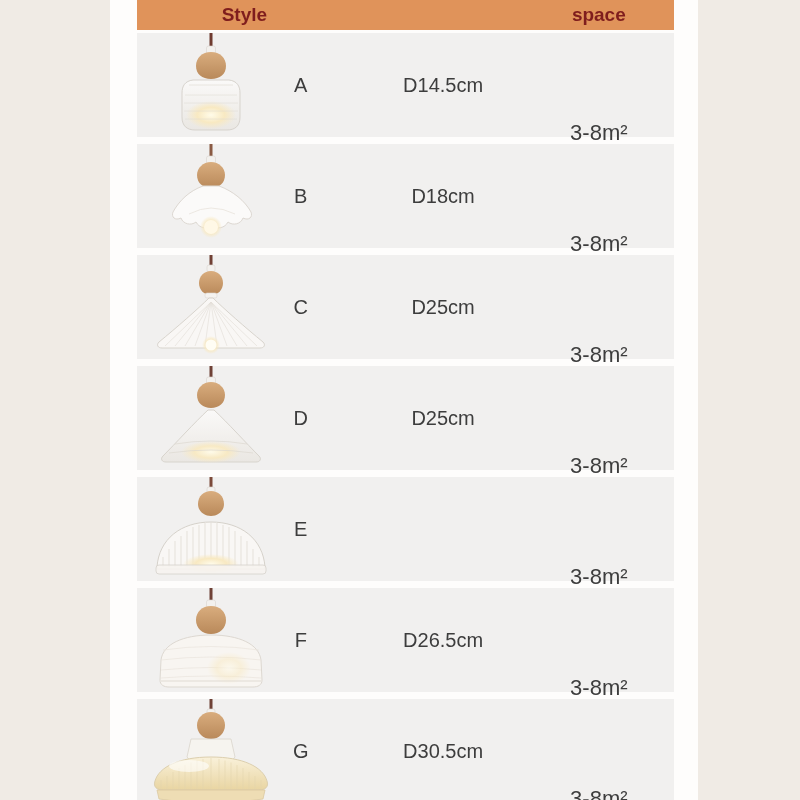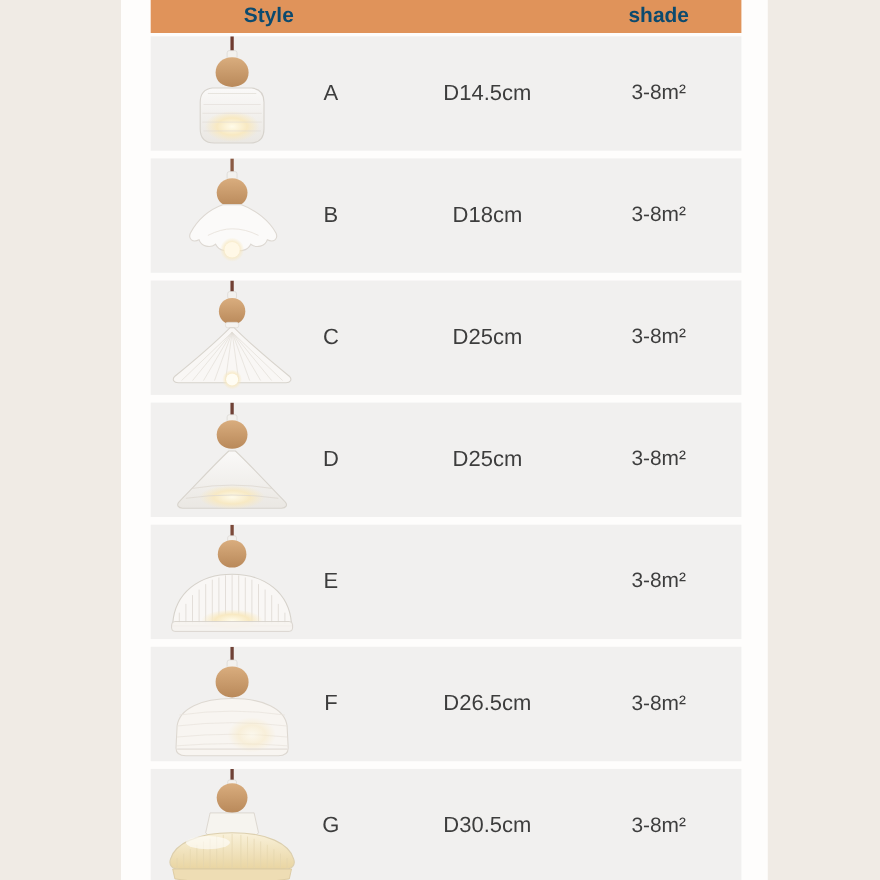--- a/index.html
+++ b/index.html
@@ -5,35 +5,35 @@
   html,body{margin:0;padding:0;}
   body{
     width:800px;height:800px;position:relative;overflow:hidden;
     background:#f0ebe5;
     font-family:"Liberation Sans", sans-serif;
   }
   .white-band{position:absolute;left:110px;top:0;width:588px;height:800px;background:#fefdfc;}
   .header-bar{position:absolute;left:137px;top:0;width:537px;height:30px;background:#e0935a;z-index:2;}
   .header-bar .hcol{
     position:absolute;top:0;transform:translateX(-50%);
-    line-height:30px;color:#0c4a6e;font-weight:bold;font-size:19px;white-space:nowrap;
+    line-height:30px;color:#7f1d1d;font-weight:bold;font-size:19px;white-space:nowrap;
   }
   .h-style{left:20%;}
   .h-size{left:55.3%;}
   .h-space{left:86%;}
   .row{position:absolute;left:137px;width:537px;height:104px;background:#f1f0ef;z-index:1;}
   .r0{top:33px;} .r1{top:144px;} .r2{top:255px;} .r3{top:366px;}
   .r4{top:477px;} .r5{top:588px;} .r6{top:699px;}
   .cell{
     position:absolute;top:50%;transform:translate(-50%,-50%);
     color:#3d3d3d;font-size:20px;white-space:nowrap;
   }
   .c-style{left:30.5%;}
   .c-size{left:57%;}
-  .c-space{left:86%;font-size:19px;}
+  .c-space{left:86%;font-size:22px;margin-top:48px;}
   .lamp{position:absolute;left:12px;top:0;width:124px;height:104px;}
 </style>
 </head>
 <body>
 
 <svg width="0" height="0" style="position:absolute" aria-hidden="true">
   <defs>
     <linearGradient id="g-wood" x1="0" y1="0" x2="0" y2="1">
       <stop offset="0" stop-color="#d9ad7e"></stop>
         <stop offset="1" stop-color="#b9895a"></stop>
@@ -51,21 +51,21 @@
       <stop offset="0" stop-color="#f9f1da"></stop>
         <stop offset="1" stop-color="#e9d5a2"></stop>
     </linearGradient>
   </defs>
 </svg>
 
 <div class="white-band"></div>
 
 <div class="header-bar">
   <span class="hcol h-style">Style</span>
-  <span class="hcol h-space">shade</span>
+  <span class="hcol h-space">space</span>
 </div>
 
 <div class="row r0">
   <svg class="lamp" viewBox="0 0 124 104">
     <rect x="60.5" y="0" width="3" height="15" fill="#6f3b30"></rect>
     <rect x="57.5" y="13" width="9" height="9" rx="2" fill="#f3f1ee" stroke="#d8d4cf" stroke-width="0.6"></rect>
     <path d="M62,19 C53,19 47,25 47,33 C47,41 53,46 62,46 C71,46 77,41 77,33 C77,25 71,19 62,19 Z" fill="url(#g-wood)"></path>
     <path d="M44,47 C36,48 33,53 33,60 L33,84 C33,93 38,97 46,97 L78,97 C86,97 91,93 91,84 L91,60 C91,53 88,48 80,47 Z" fill="url(#g-glass)" stroke="#d7d3cd" stroke-width="1"></path>
     <ellipse cx="62" cy="82" rx="25" ry="14" fill="url(#g-glow)"></ellipse>
     <path d="M36,62 L88,62 M35,70 L89,70 M35,78 L89,78 M36,86 L88,86" stroke="#dedad4" stroke-width="0.6" fill="none" opacity="0.85"></path>

